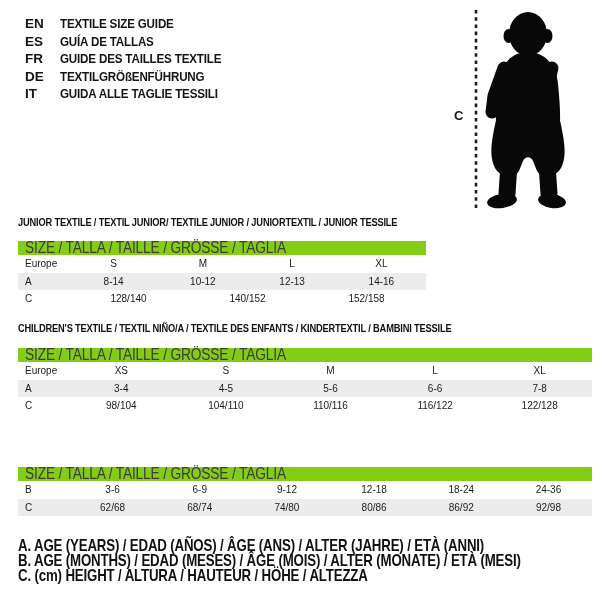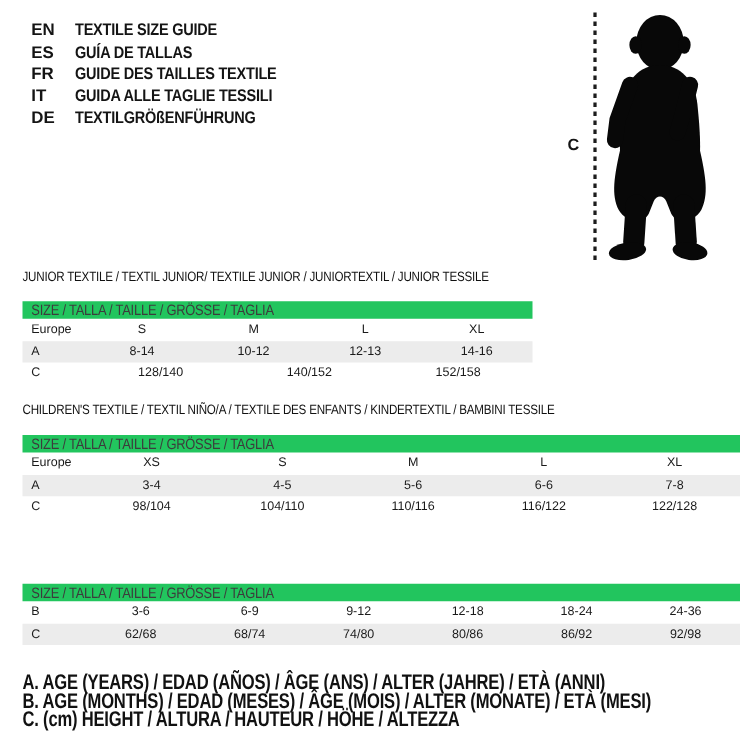--- a/index.html
+++ b/index.html
@@ -16,33 +16,33 @@
   
   .langs { position:absolute; left:25px; top:15px; }
   .lang-row { display:flex; height:17.6px; line-height:17.6px;
               font-weight:bold; font-size:13.5px; }
   .lang-code { width:35px; }
 
   
   .figure { position:absolute; left:450px; top:6px; width:140px; height:206px; }
 
   
-  .sec-title { position:absolute; left:18px; font-weight:normal; font-size:10.8px;
+  .sec-title { position:absolute; left:18px; font-weight:bold; font-size:10.8px;
                line-height:16.5px; color:#111; }
   .t1-title { top:214px; }
   .t2-title { top:320px; }
   .t3-title { top:425px; }
 
   
   .table { position:absolute; left:18px; }
   .t1 { top:241px; width:408px; }
   .t2 { top:348px; width:574px; }
   .t3 { top:467px; width:574px; }
-  .thead { height:14px; line-height:14px; background:#22c55e; color:#3c3c3c;
-           padding-left:7px; font-size:12px; }
+  .thead { height:14px; line-height:14px; background:#84cc16; color:#3c3c3c;
+           padding-left:7px; font-size:16px; }
   .trow { display:flex; height:18px; line-height:18px; font-size:10px; color:#1a1a1a; }
   .trow.alt { background:#ececec; height:17px; line-height:17px; }
   .rlabel { width:44px; padding-left:7px; }
   .cell { flex:1; text-align:center; }
 
   
   .notes { position:absolute; left:18px; top:538px; }
   .note-line { height:15px; line-height:15px; font-weight:bold; font-size:17px; color:#111; }
 </style>
 </head>
@@ -57,26 +57,26 @@
     </div>
     <div class="lang-row">
       <span class="lang-code">ES</span>
       <span class="cond">GUÍA DE TALLAS</span>
     </div>
     <div class="lang-row">
       <span class="lang-code">FR</span>
       <span class="cond">GUIDE DES TAILLES TEXTILE</span>
     </div>
     <div class="lang-row">
+      <span class="lang-code">DE</span>
+      <span class="cond">TEXTILGRÖßENFÜHRUNG</span>
+    </div>
+    <div class="lang-row">
       <span class="lang-code">IT</span>
       <span class="cond">GUIDA ALLE TAGLIE TESSILI</span>
-    </div>
-    <div class="lang-row">
-      <span class="lang-code">DE</span>
-      <span class="cond">TEXTILGRÖßENFÜHRUNG</span>
     </div>
   </div>
 
   <div class="figure">
     <svg width="140" height="206" viewBox="0 0 140 206">
       <line x1="26" y1="4" x2="26" y2="202" stroke="#1c1c1c" stroke-width="2.6" stroke-dasharray="3.6 3.6"></line>
       <text x="4" y="114" font-family="Liberation Sans, sans-serif" font-size="13" font-weight="bold" fill="#141414">C</text>
       <g fill="#080808" transform="translate(32,2)">
         <ellipse cx="46" cy="26" rx="19" ry="22"></ellipse>
         <ellipse cx="26.5" cy="28" rx="5" ry="7"></ellipse>

